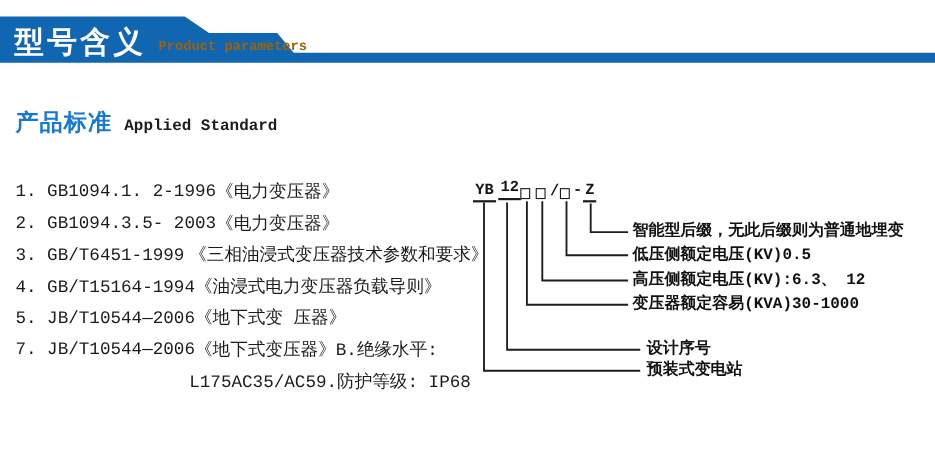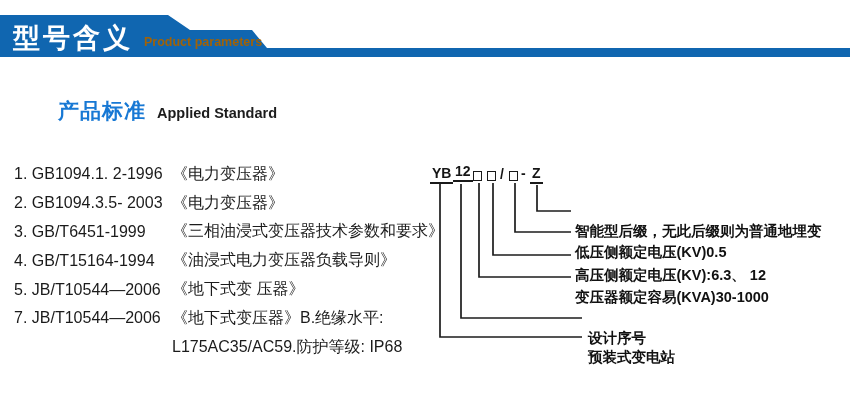--- a/index.html
+++ b/index.html
@@ -2,39 +2,39 @@
 <html><head>
 <meta charset="utf-8">
 <style>
   * { margin: 0; padding: 0; box-sizing: border-box; }
   html, body { background: #ffffff; }
   .page {
     position: relative;
     width: 850px;
     height: 415px;
     background: #ffffff;
-    font-family: Liberation Sans, sans-serif;
+    font-family: Liberation Mono, monospace;
     overflow: hidden;
   }
 
   
   .banner-svg { position: absolute; left: 0; top: 0; width: 850px; height: 60px; }
   .banner-title-cn {
     position: absolute; left: 13px; top: 20px;
     font-size: 27px; font-weight: bold; color: #ffffff; letter-spacing: 3px;
     white-space: nowrap;
   }
   .banner-title-en {
     position: absolute; left: 144px; top: 35px;
     font-size: 12.5px; font-weight: bold; color: #a16207;
     white-space: nowrap;
   }
 
   
-  .section-title { position: absolute; top: 97px; display: flex; align-items: baseline; white-space: nowrap; margin-left: 44px; }
+  .section-title { position: absolute; top: 97px; display: flex; align-items: baseline; white-space: nowrap; }
   .section-title.left  { left: 14px; }
   .section-title.right { left: 430px; }
   .section-title .cn {
     font-size: 21px; font-weight: bold; color: #1778d4; letter-spacing: 1px;
   }
   .section-title .en {
     font-size: 14.5px; font-weight: bold; color: #1c1c1c; margin-left: 11px;
   }
 
   
@@ -54,21 +54,21 @@
     position: absolute; font-size: 14px; font-weight: bold; color: #151515;
     white-space: nowrap; line-height: 15px;
   }
   .underlined { border-bottom: 2px solid #1a1a1a; padding: 0 2px 1px 2px; }
   .code-box {
     position: absolute; width: 9px; height: 10px;
     border: 1.6px solid #1a1a1a; background: #ffffff;
   }
   .dg-label {
     position: absolute; font-size: 14.5px; font-weight: bold; color: #111111;
-    white-space: nowrap; line-height: 18px; margin-top: 20px;
+    white-space: nowrap; line-height: 18px;
   }
   .dg-label.l0 { left: 150px; top: 47px; }
   .dg-label.l1 { left: 150px; top: 68px; }
   .dg-label.l2 { left: 150px; top: 91px; }
   .dg-label.l3 { left: 150px; top: 113px; }
   .dg-label.l4 { left: 163px; top: 154px; }
   .dg-label.l5 { left: 163px; top: 173px; }
 </style>
 </head>
 <body>

